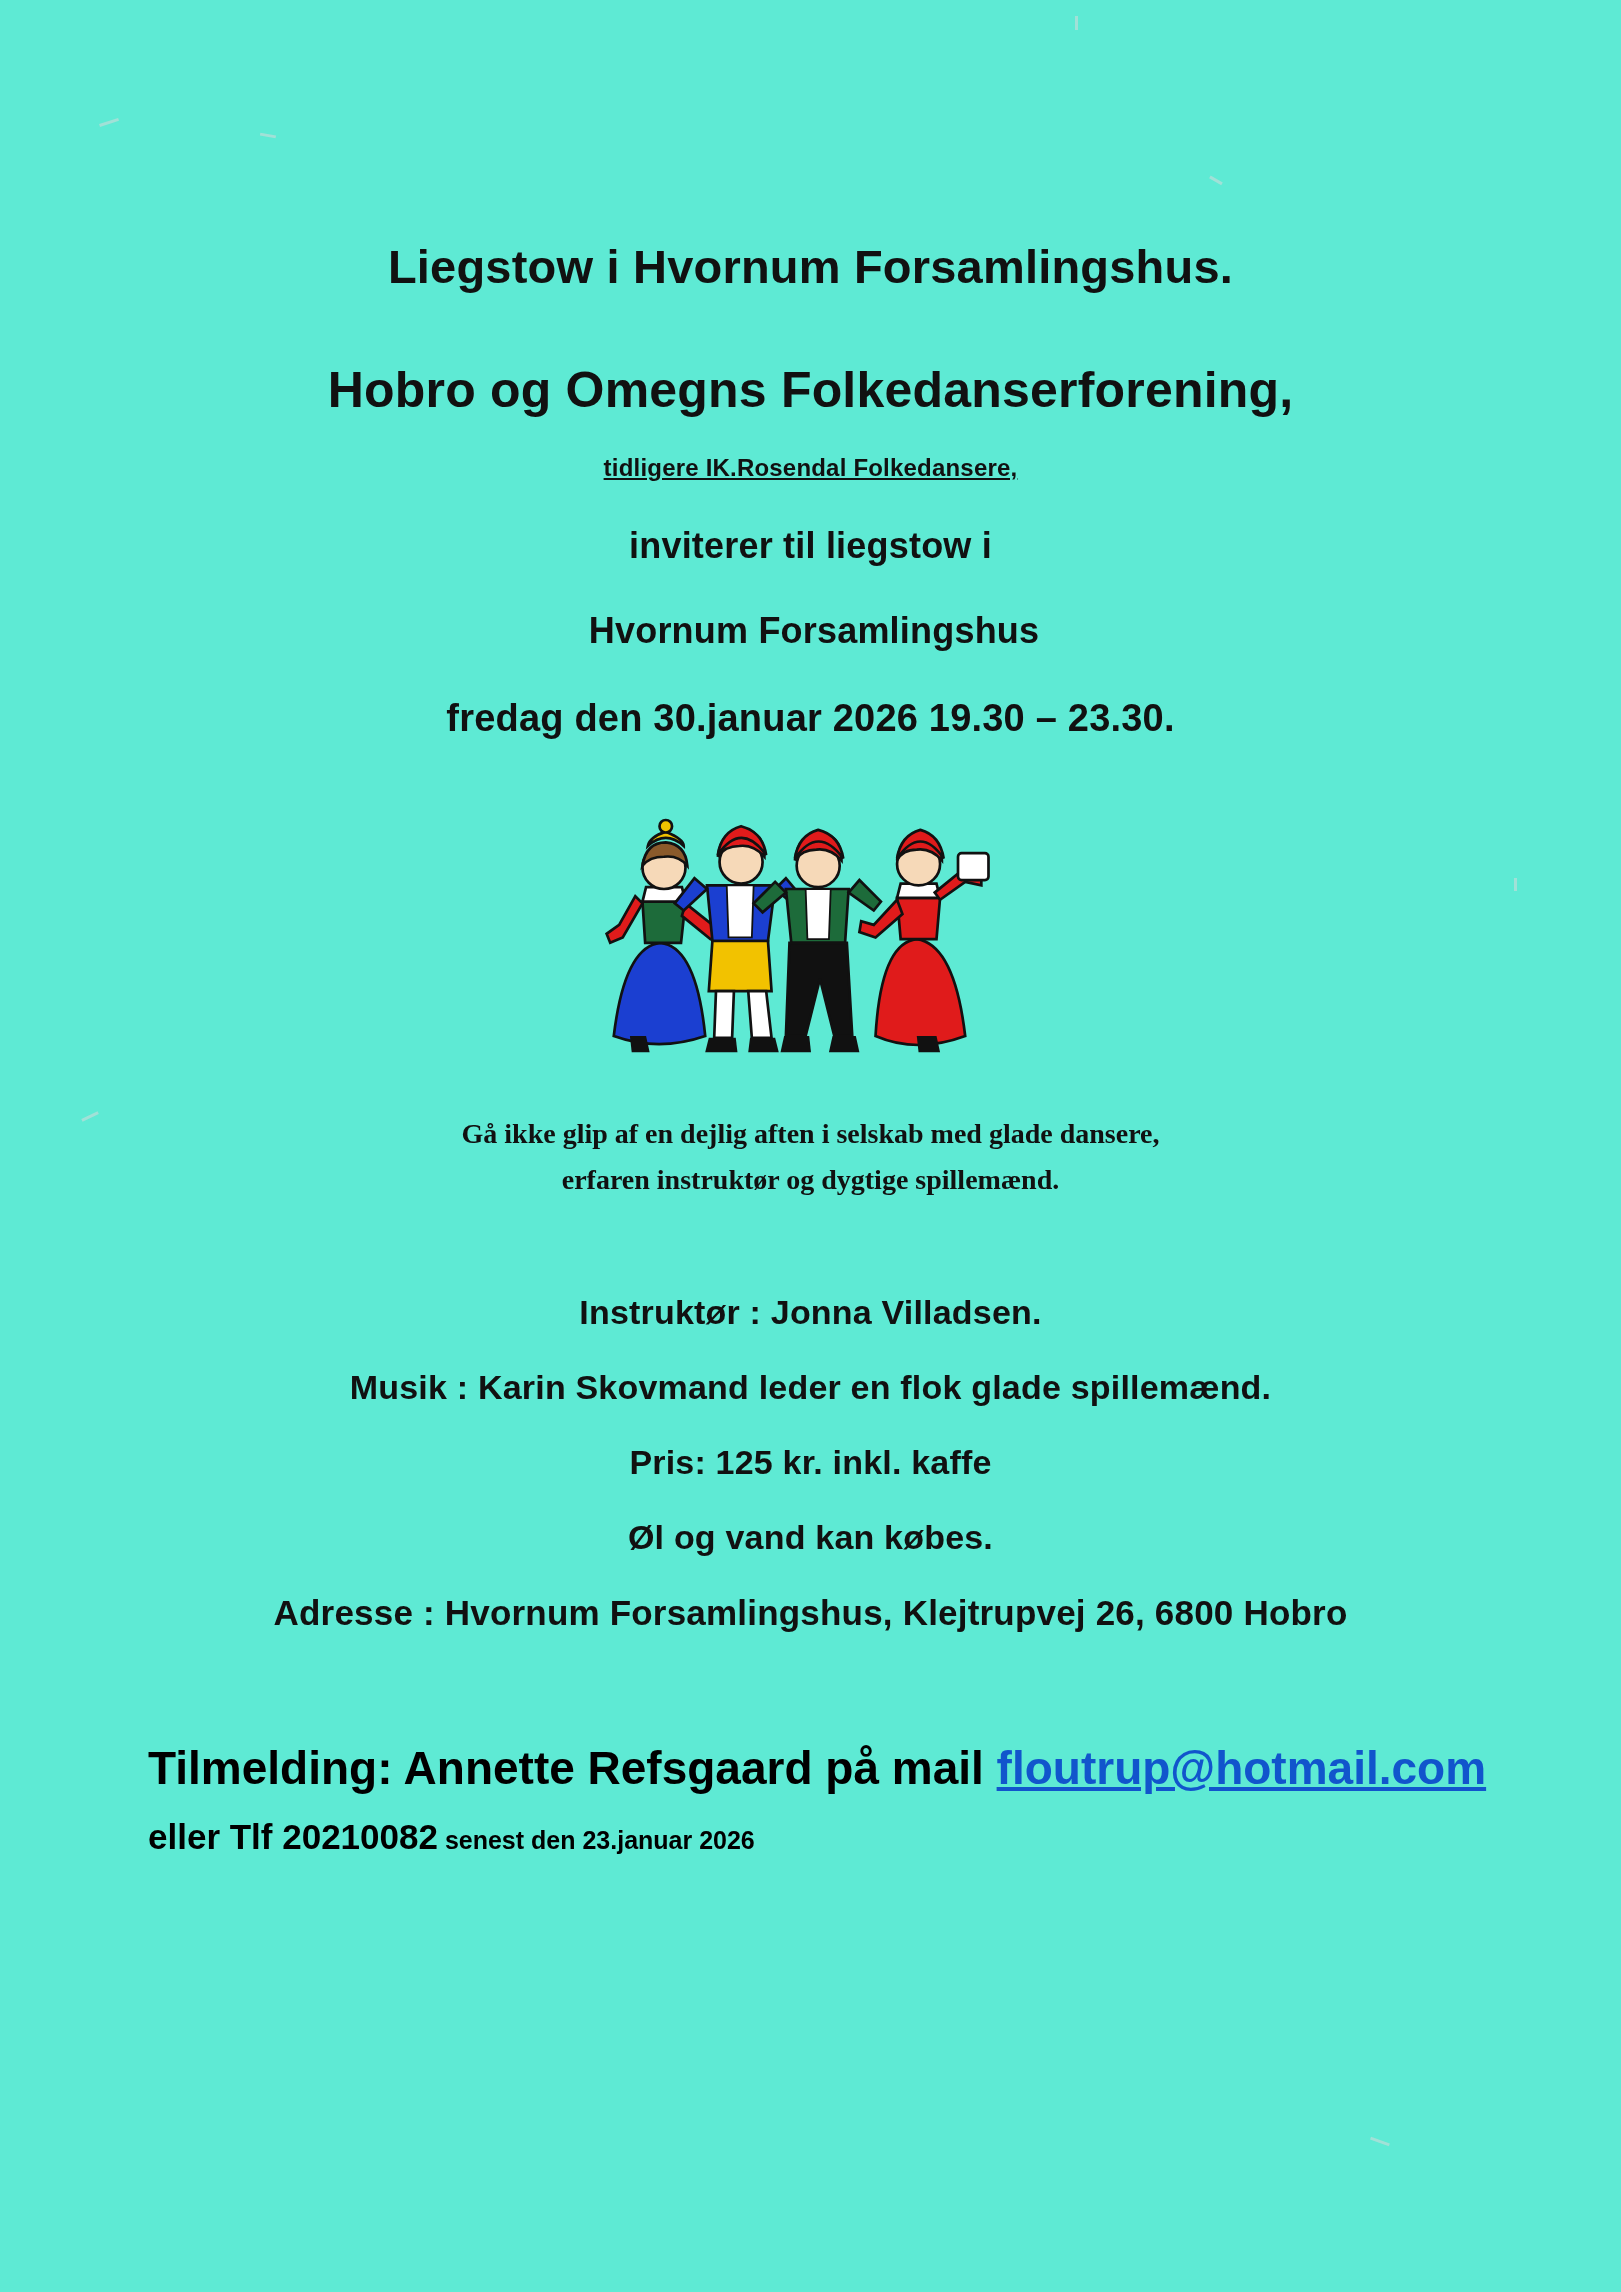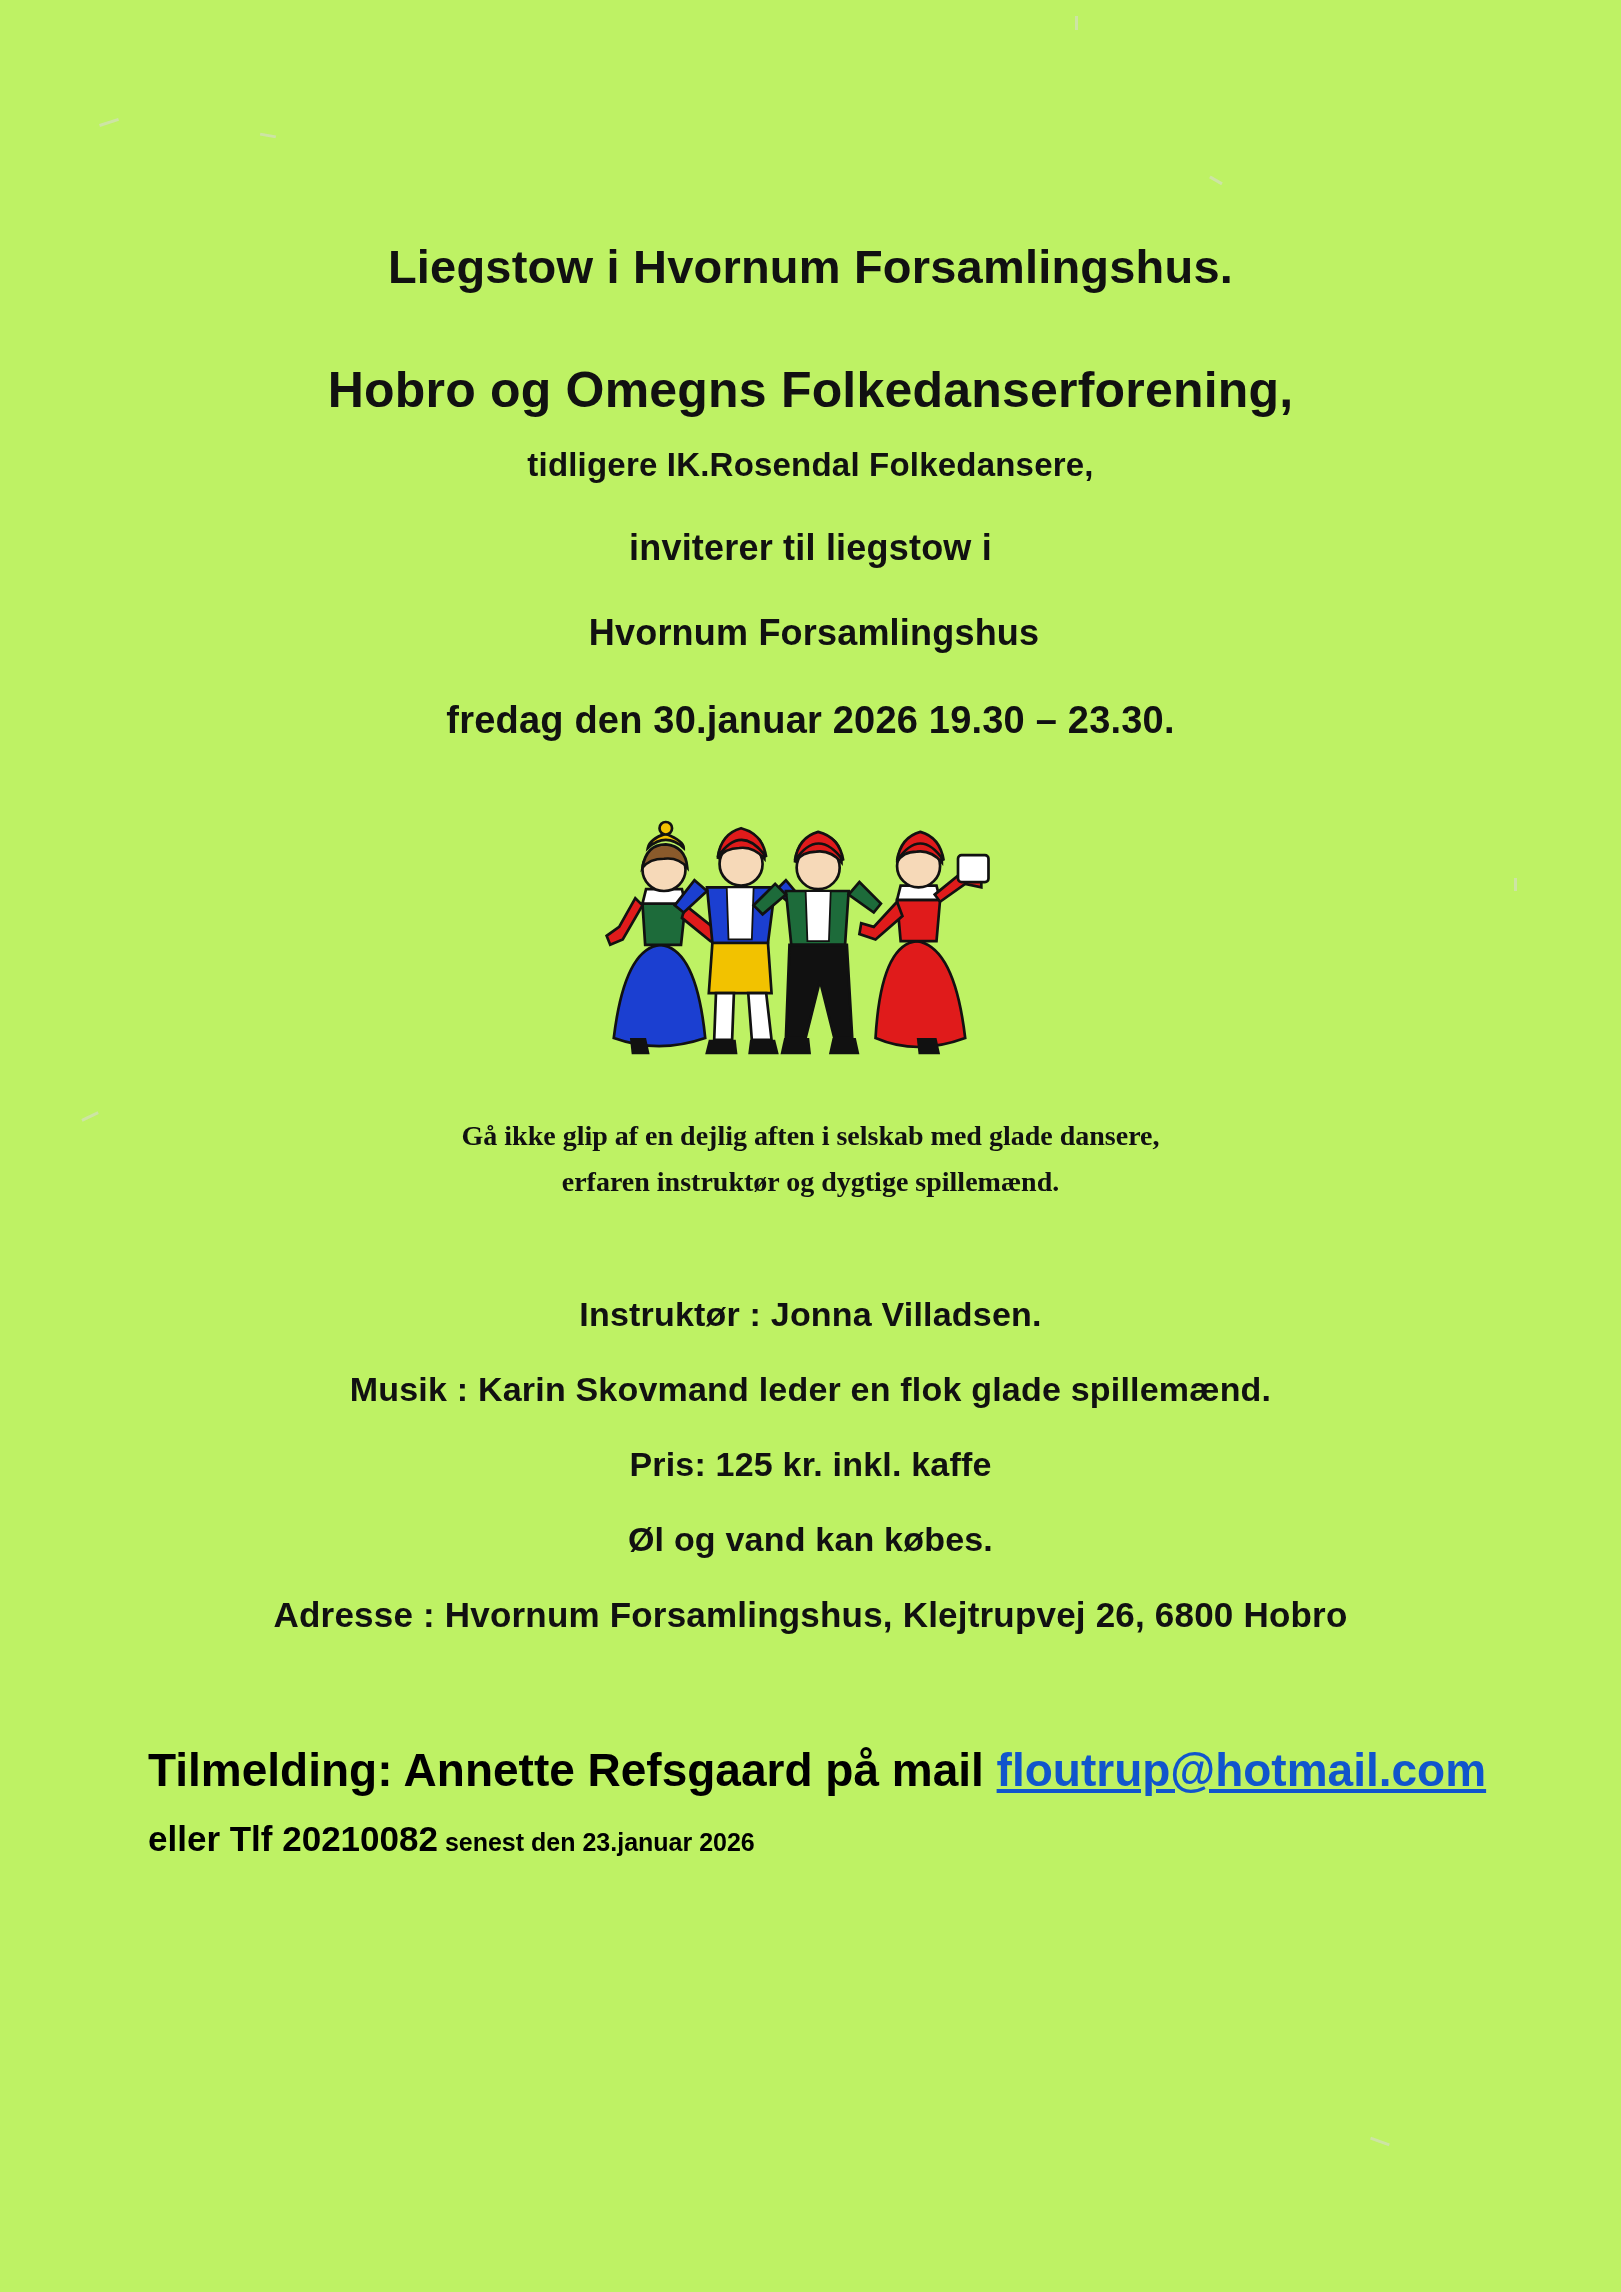--- a/index.html
+++ b/index.html
@@ -11,21 +11,21 @@
     width: 1621px;
     height: 2293px;
     position: relative;
     font-family: "Liberation Sans", sans-serif;
     color: #000000;
     overflow: hidden;
   }
   .page {
     position: absolute;
     inset: 0;
-    background: #bef264;
+    background: #5eead4;
   }
   
   .speck {
     position: absolute;
     background: #d8d8d8;
     opacity: .55;
   }
   .content {
     position: absolute;
     left: 0;
@@ -41,22 +41,23 @@
   .title {
     font-size: 47px;
     margin-top: 240px;
     line-height: 1.15;
   }
   .sub1 {
     font-size: 50px;
     margin-top: 67px;
   }
   .sub2 {
-    font-size: 33px;
-    margin-top: 27px;
+    font-size: 24px;
+    margin-top: 35px;
+    text-decoration: underline;
   }
   .sub3 {
     font-size: 36px;
     margin-top: 43px;
   }
   .sub4 {
     font-size: 36px;
     margin-top: 43px;
     padding-left: 7px;
   }

